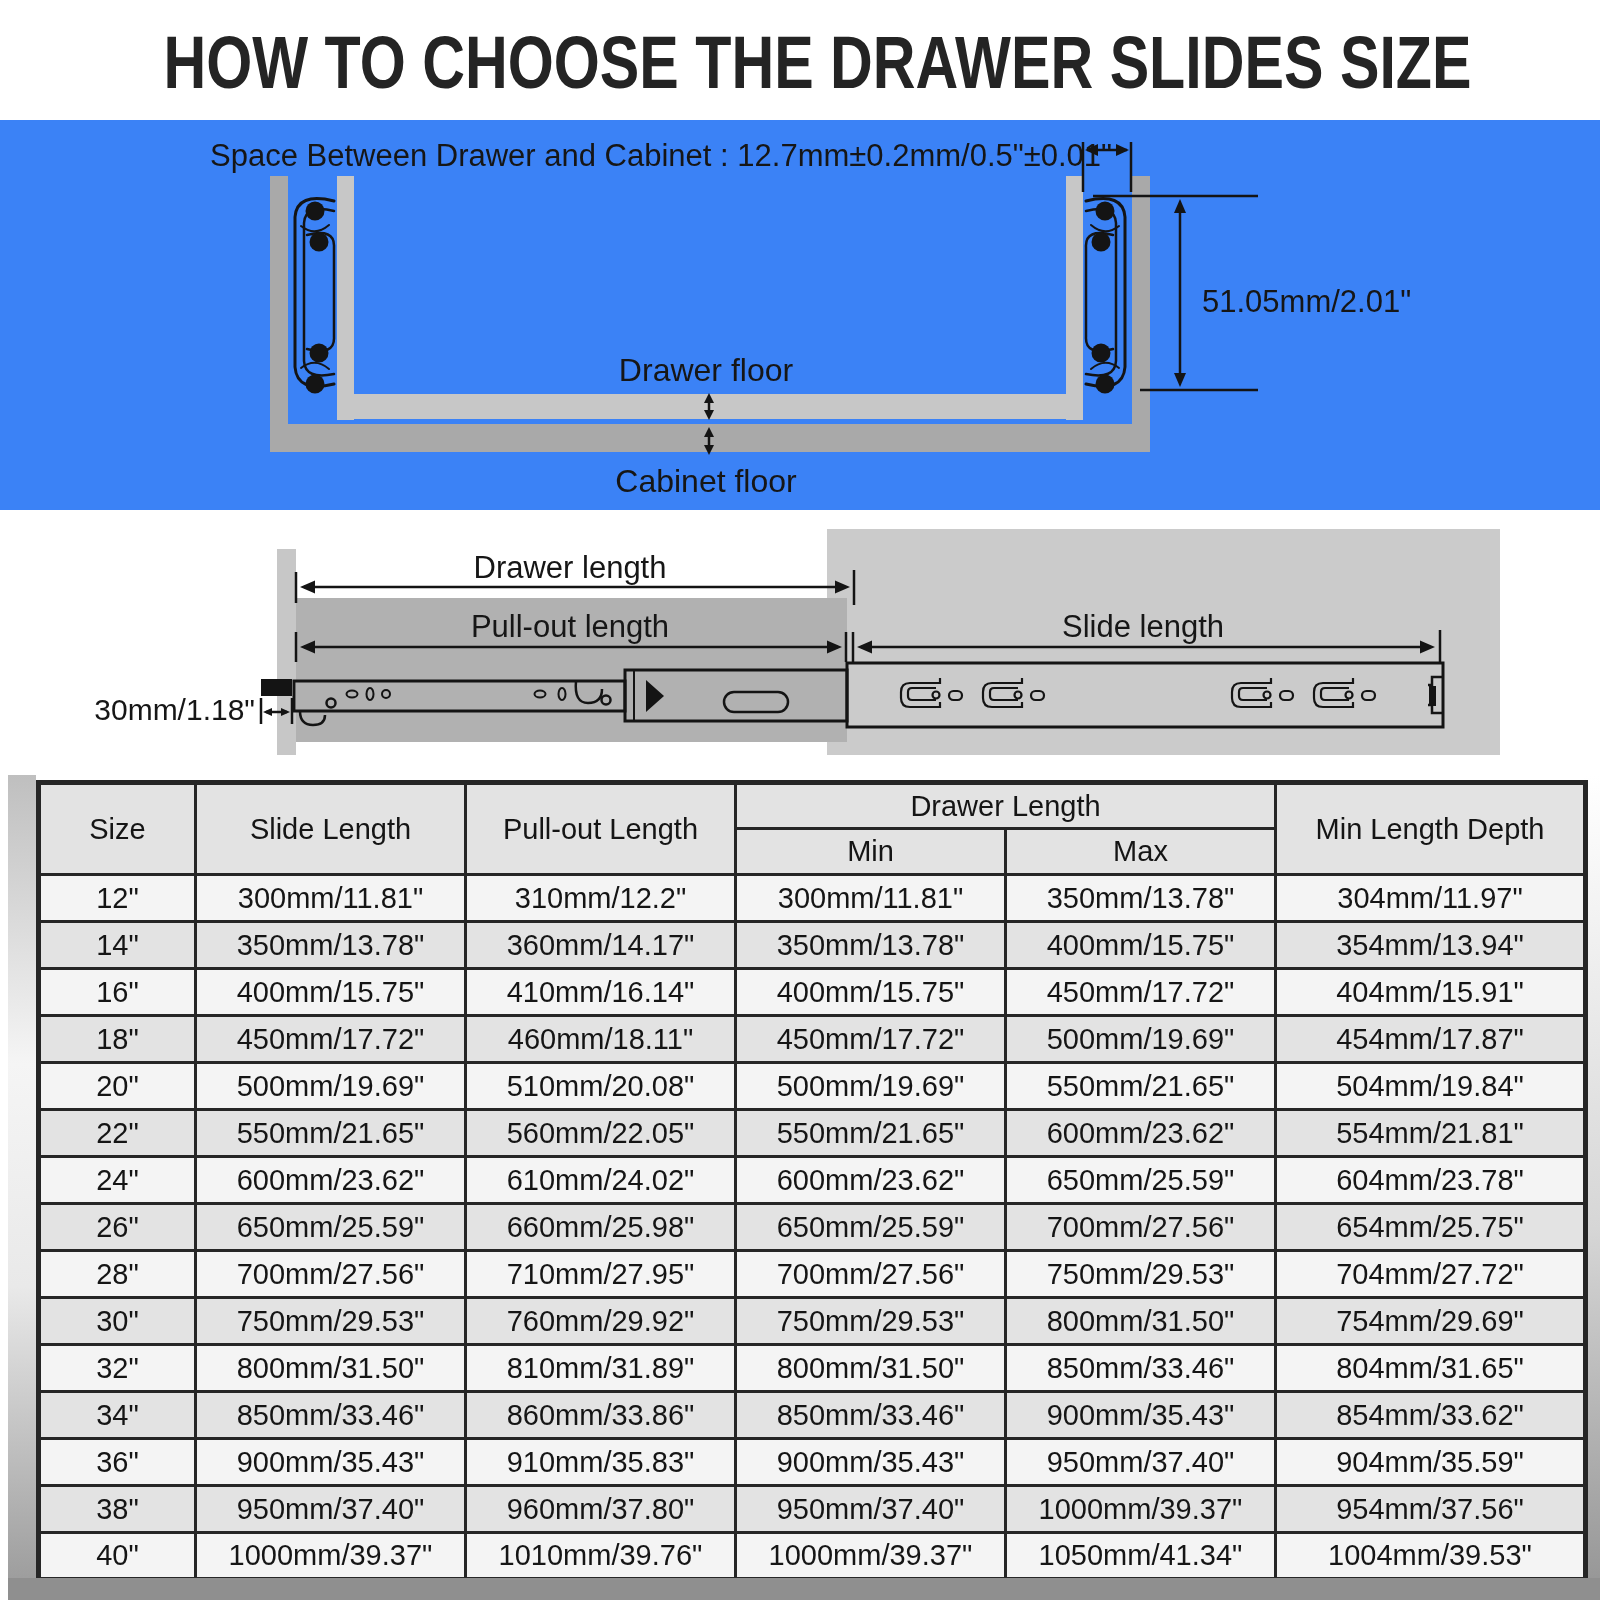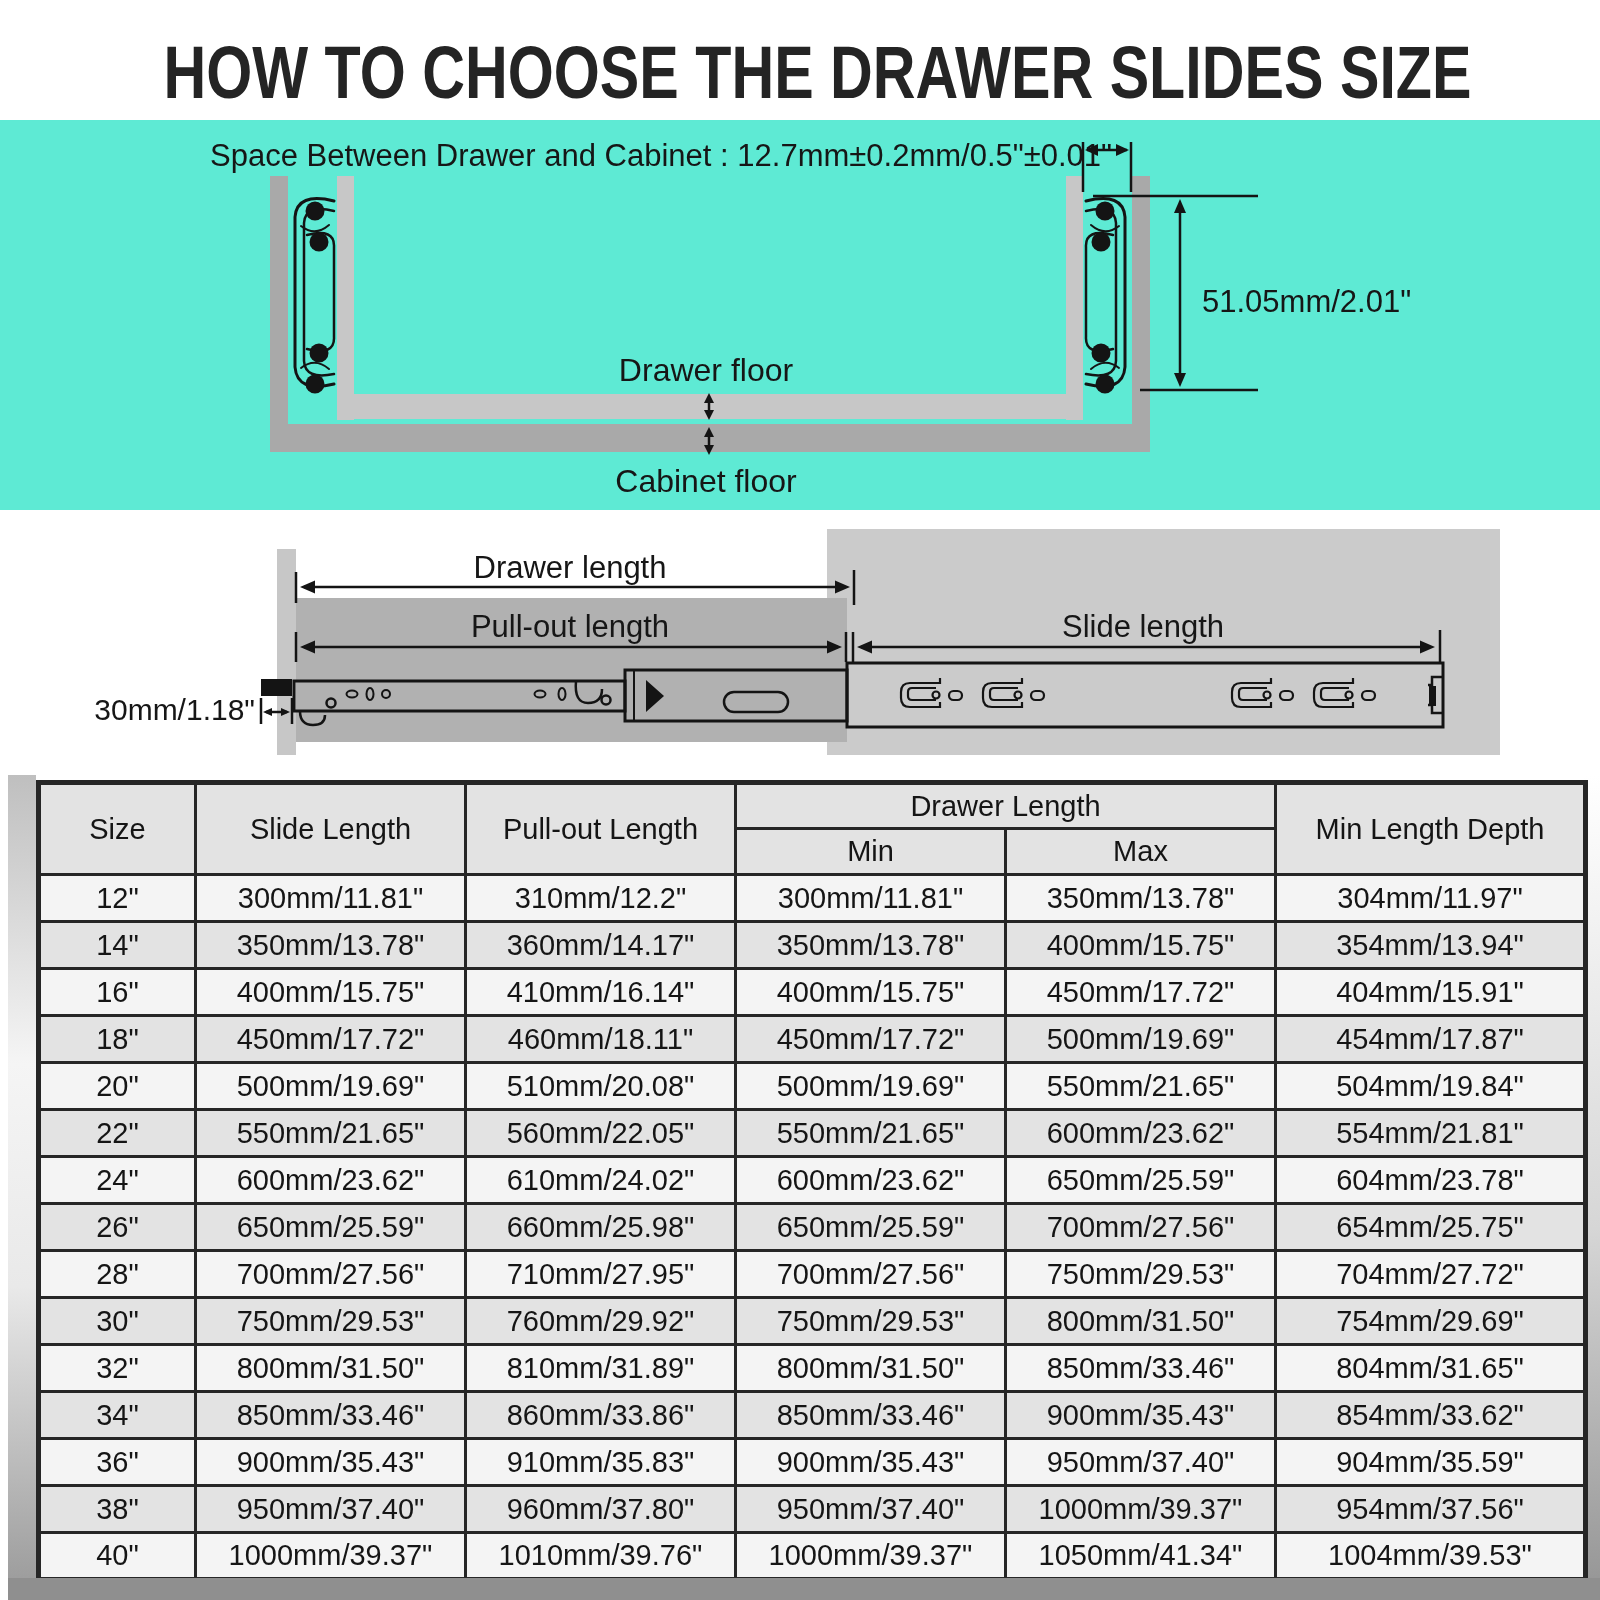--- a/index.html
+++ b/index.html
@@ -1,23 +1,23 @@
 <!DOCTYPE html>
 <html><head>
 <meta charset="utf-8">
 <style>
   html,body{margin:0;padding:0;background:#ffffff;}
   .page{position:relative;width:1600px;height:1600px;background:#ffffff;overflow:hidden;
         font-family:"Liberation Sans",sans-serif;color:#161616;}
   
-  .title-wrap{position:absolute;top:34px;left:0;width:1600px;text-align:center;}
+  .title-wrap{position:absolute;top:24px;left:0;width:1600px;text-align:center;}
   .title{display:inline-block;font-size:74px;font-weight:700;letter-spacing:0px;
          transform:scaleX(0.80);white-space:nowrap;color:#242424;line-height:1.06;}
   
-  .sec-top{position:absolute;top:120px;left:0;width:1600px;height:390px;background:#5eead4;}
+  .sec-top{position:absolute;top:120px;left:0;width:1600px;height:390px;background:#3b82f6;}
   .sec-mid{position:absolute;top:510px;left:0;width:1600px;height:265px;background:#ffffff;}
   .sec-table{position:absolute;top:775px;left:8px;width:1600px;height:825px;background:#ffffff;}
   .edge-left{position:absolute;left:0;top:0;width:28px;height:825px;
              background:linear-gradient(to bottom,#bfbfbf 0%,#f5f5f5 35%,#e9e9e9 62%,#989898 100%);}
   .edge-right{position:absolute;left:1575px;top:0;width:25px;height:825px;
              background:linear-gradient(to bottom,#ffffff 0%,#d6d6d6 55%,#949494 100%);}
   .bottom-bar{position:absolute;left:0;top:803px;width:1600px;height:22px;background:#8f8f8f;}
   
   table.spec{position:absolute;left:28px;top:5px;width:1547px;border-collapse:collapse;
              table-layout:fixed;border:5px solid #262626;font-size:29px;color:#151515;}

